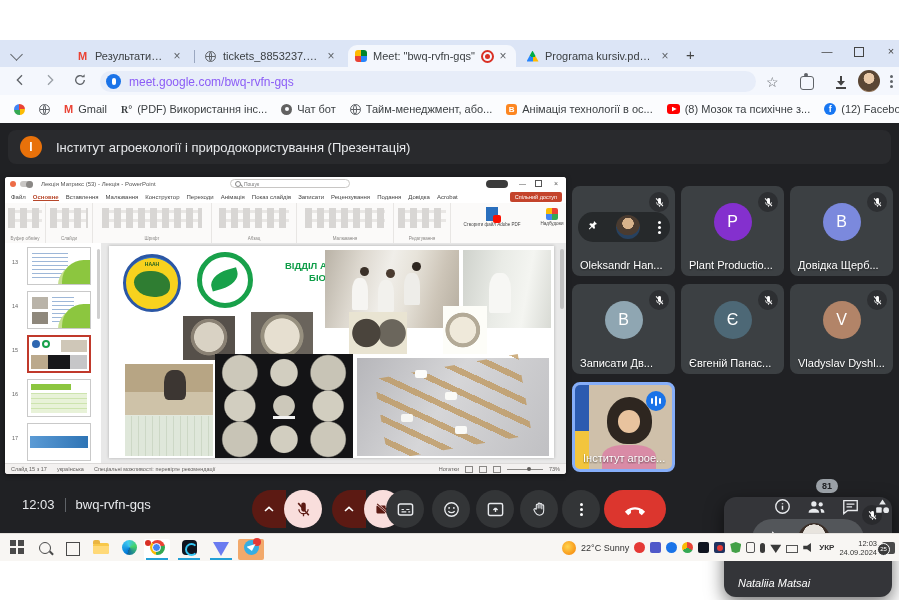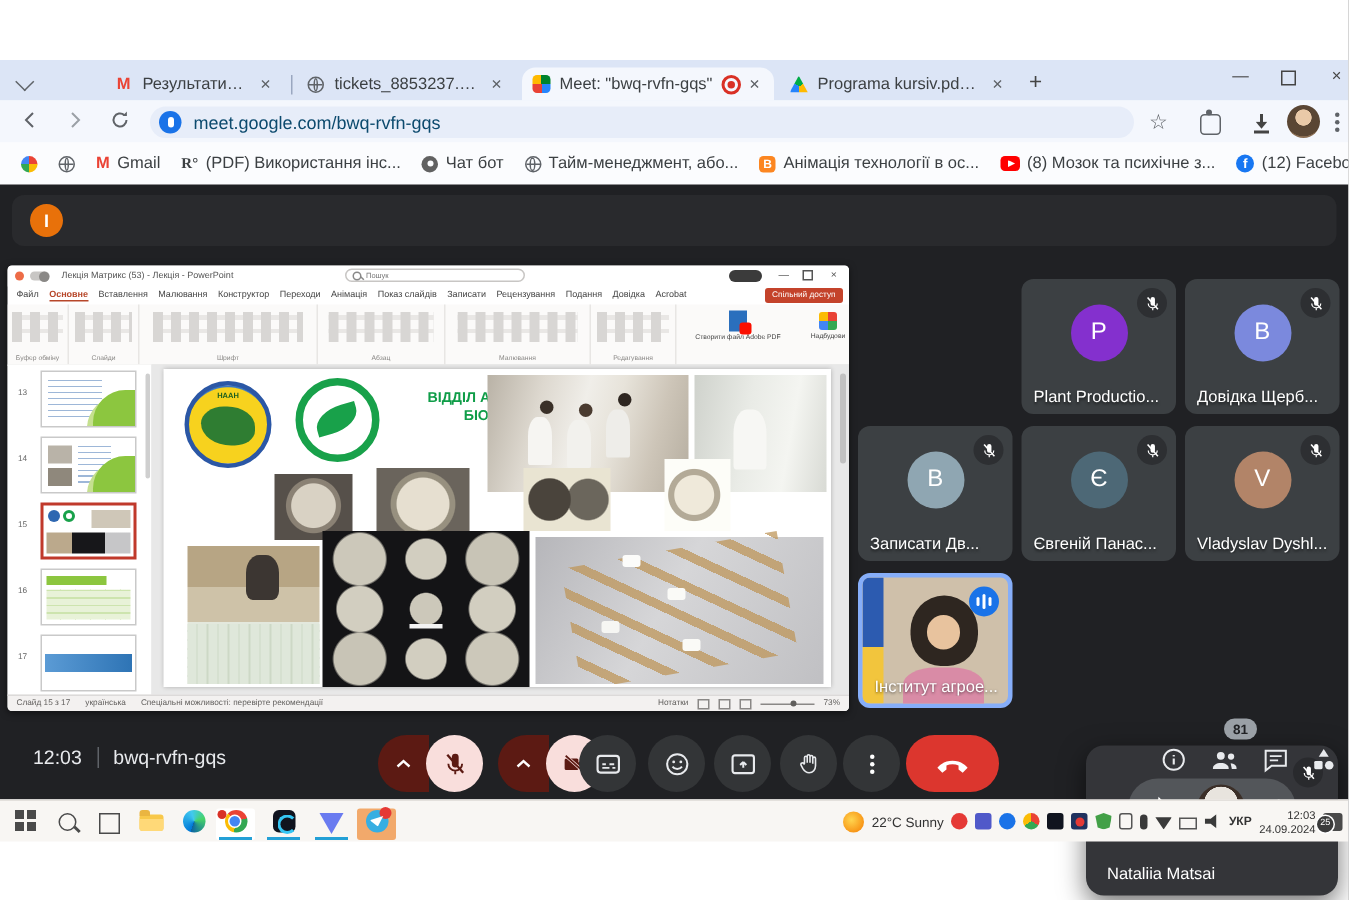--- a/index.html
+++ b/index.html
@@ -23,21 +23,21 @@
   .recdot::after{content:"";position:absolute;left:2px;top:2px;width:5px;height:5px;background:#d93025;border-radius:50%;}
   .winbtn{position:absolute;top:44px;width:14px;height:14px;color:#444;font-size:11px;text-align:center;line-height:14px;}
   .maxsq{width:8px;height:8px;border:1px solid #444;margin:3px auto;}
   .chev-down{width:8px;height:8px;border-right:1.6px solid #5f6368;border-bottom:1.6px solid #5f6368;transform:rotate(45deg);}
   
   .toolbar{position:absolute;left:0;top:67px;width:899px;height:28px;background:#f4f7fd;}
   .navic{position:absolute;top:72px;width:18px;height:18px;color:#5f6368;}
   .omnibox{position:absolute;left:100px;top:71px;width:656px;height:21px;background:#e7edf9;border-radius:11px;display:flex;align-items:center;padding-left:6px;box-sizing:border-box;}
   .micperm{width:15px;height:15px;border-radius:50%;background:#1a73e8;display:flex;align-items:center;justify-content:center;flex:none;}
   .micperm::after{content:"";width:4px;height:7px;background:#fff;border-radius:2px;}
-  .urltext{font-size:12px;color:#0c4a6e;margin-left:8px;}
+  .urltext{font-size:12px;color:#8b5cf6;margin-left:8px;}
   .avatar-chrome{position:absolute;left:858px;top:70px;width:22px;height:22px;border-radius:50%;background:radial-gradient(circle at 50% 38%,#e9c9a8 0 30%,#5a4634 32% 70%,#8a6d52 72%);}
   .kebab{width:3px;height:3px;border-radius:50%;background:#5f6368;position:relative;}
   .kebab::before,.kebab::after{content:"";position:absolute;left:0;width:3px;height:3px;border-radius:50%;background:inherit;}
   .kebab::before{top:-5px;}.kebab::after{top:5px;}
   .star{font-size:14px;color:#5f6368;}
   .dl-ic{width:14px;height:14px;position:relative;}
   .dl-ic::before{content:"";position:absolute;left:6px;top:1px;width:2px;height:8px;background:#444;}
   .dl-ic::after{content:"";position:absolute;left:3px;top:6px;width:8px;height:8px;clip-path:polygon(50% 60%,0 0,100% 0);background:#444;}
   .dl-base{position:absolute;left:2px;bottom:0;width:10px;height:2px;background:#444;}
   .ext-ic{width:12px;height:12px;border:1.5px solid #5f6368;border-radius:3px;position:relative;}
@@ -68,21 +68,21 @@
   .kebab-w{width:3px;height:3px;border-radius:50%;background:#fff;position:relative;}
   .kebab-w::before,.kebab-w::after{content:"";position:absolute;left:0;width:3px;height:3px;border-radius:50%;background:#fff;}
   .kebab-w::before{top:-5px;}.kebab-w::after{top:5px;}
   .vtile{border:3px solid #86aef9;background:#cfc0aa;}
   .vflag{position:absolute;left:0;top:0;width:14%;height:100%;background:linear-gradient(180deg,#2c5bb0 0 55%,#f2c53d 55%);}
   .vhair{position:absolute;left:33%;top:14%;width:46%;height:56%;background:#2e2620;border-radius:50% 50% 45% 45%;}
   .vface{position:absolute;left:44%;top:30%;width:23%;height:27%;background:#e8c39e;border-radius:50%;}
   .vbody{position:absolute;left:28%;bottom:-6%;width:56%;height:34%;background:#d98ba6;border-radius:40% 40% 0 0;}
   .speakind{position:absolute;top:6px;right:6px;width:20px;height:20px;border-radius:50%;display:flex;align-items:center;justify-content:center;gap:1.5px;}
   .sbar{width:2.5px;background:#fff;border-radius:1px;}
-  .ovcard{position:absolute;left:724px;top:374px;width:168px;height:100px;background:#343539;border-radius:12px;box-shadow:0 6px 18px rgba(0,0,0,.55);}
+  .ovcard{position:absolute;left:724px;top:374px;width:168px;height:100px;background:#343539;border-radius:12px;box-shadow:0 6px 18px rgba(0,0,0,.55);font-style:italic;}
   .ovpill{position:absolute;left:50%;top:22px;transform:translateX(-50%);width:112px;height:40px;border-radius:22px;background:#53565a;display:flex;align-items:center;justify-content:space-around;}
   .ovav{width:32px;height:32px;border-radius:50%;background:radial-gradient(circle at 50% 40%,#e8e4de 0 45%,#3b2f28 46% 75%,#6b5d52 76%);}
   .ovname{position:absolute;left:14px;bottom:8px;color:#fff;font-size:11px;}
   
   .ctlbar{position:absolute;left:0;top:357px;width:899px;height:53px;}
   .ctltime{position:absolute;left:22px;top:17px;color:#e8eaed;font-size:13px;display:flex;gap:10px;align-items:center;}
   .ctlsep{width:1px;height:14px;background:#5f6368;}
   .ctl-grp{position:absolute;display:flex;align-items:center;}
   .seg{width:34px;height:38px;border-radius:19px 0 0 19px;display:flex;align-items:center;justify-content:center;}
   .cir{width:38px;height:38px;border-radius:50%;display:flex;align-items:center;justify-content:center;margin-left:-2px;}
@@ -315,20 +315,21 @@
       </span>
 
     <span style="width:1px;height:14px;background:#d0d3d8;margin:0 10px;"></span>
 
   </div>
 
   <div class="meetpage">
 
     <div class="banner">
       <span class="banner-badge" style="background-color: rgb(232, 113, 10);">І</span>
+      <span class="banner-title">Інститут агроекології і природокористування (Презентація)</span>
     </div>
 
     <div class="ppt">
       <div class="ppt-title">
         <span class="odot"></span>
         <span class="toggle"></span>
         <span style="margin-left:8px;">Лекція Матрикс (53) - Лекція - PowerPoint</span>
         <span class="ppt-search">
             <span class="mag"></span>
             <span>Пошук</span>
@@ -455,20 +456,37 @@
           <span>Нотатки</span>
           <span class="vbox"></span>
             <span class="vbox"></span>
             <span class="vbox"></span>
           <span class="zslider"></span>
           <span>73%</span>
         </span>
       </div>
     </div>
 
+    <div class="tile" style="left:572px;top:63px;">
+      <div class="hoverpill">
+        <span><svg width="12" height="12" viewBox="0 0 24 24">
+              <path fill="#fff" d="M16 2l6 6-3 1-2 2 1 5-2 2-4-4-5 5-1.5-1.5 5-5-4-4 2-2 5 1 2-2z"></path>
+            </svg></span>
+        <span class="photoav"></span>
+        <span class="kebab-w"></span>
+      </div>
+      <div class="micoff">
+          <svg width="11" height="11" viewBox="0 0 24 24">
+            <path fill="#fff" d="M12 15a3.2 3.2 0 0 0 3.2-3.2V5.2a3.2 3.2 0 0 0-6.4 0v6.6A3.2 3.2 0 0 0 12 15z"></path>
+            <path fill="none" stroke="#fff" stroke-width="1.8" d="M5.5 11.5a6.5 6.5 0 0 0 13 0M12 18v3.5"></path>
+            <line x1="4.5" y1="3" x2="19.5" y2="20" stroke="#fff" stroke-width="2.2"></line>
+          </svg>
+        </div>
+      <div class="pname">Oleksandr Han...</div>
+    </div>
 
     <div class="tile" style="left:681px;top:63px;">
       <div class="pavatar" style="background-color: rgb(132, 48, 206);">
           <span>P</span>
         </div>
       <div class="micoff">
           <svg width="11" height="11" viewBox="0 0 24 24">
             <path fill="#fff" d="M12 15a3.2 3.2 0 0 0 3.2-3.2V5.2a3.2 3.2 0 0 0-6.4 0v6.6A3.2 3.2 0 0 0 12 15z"></path>
             <path fill="none" stroke="#fff" stroke-width="1.8" d="M5.5 11.5a6.5 6.5 0 0 0 13 0M12 18v3.5"></path>
             <line x1="4.5" y1="3" x2="19.5" y2="20" stroke="#fff" stroke-width="2.2"></line>

